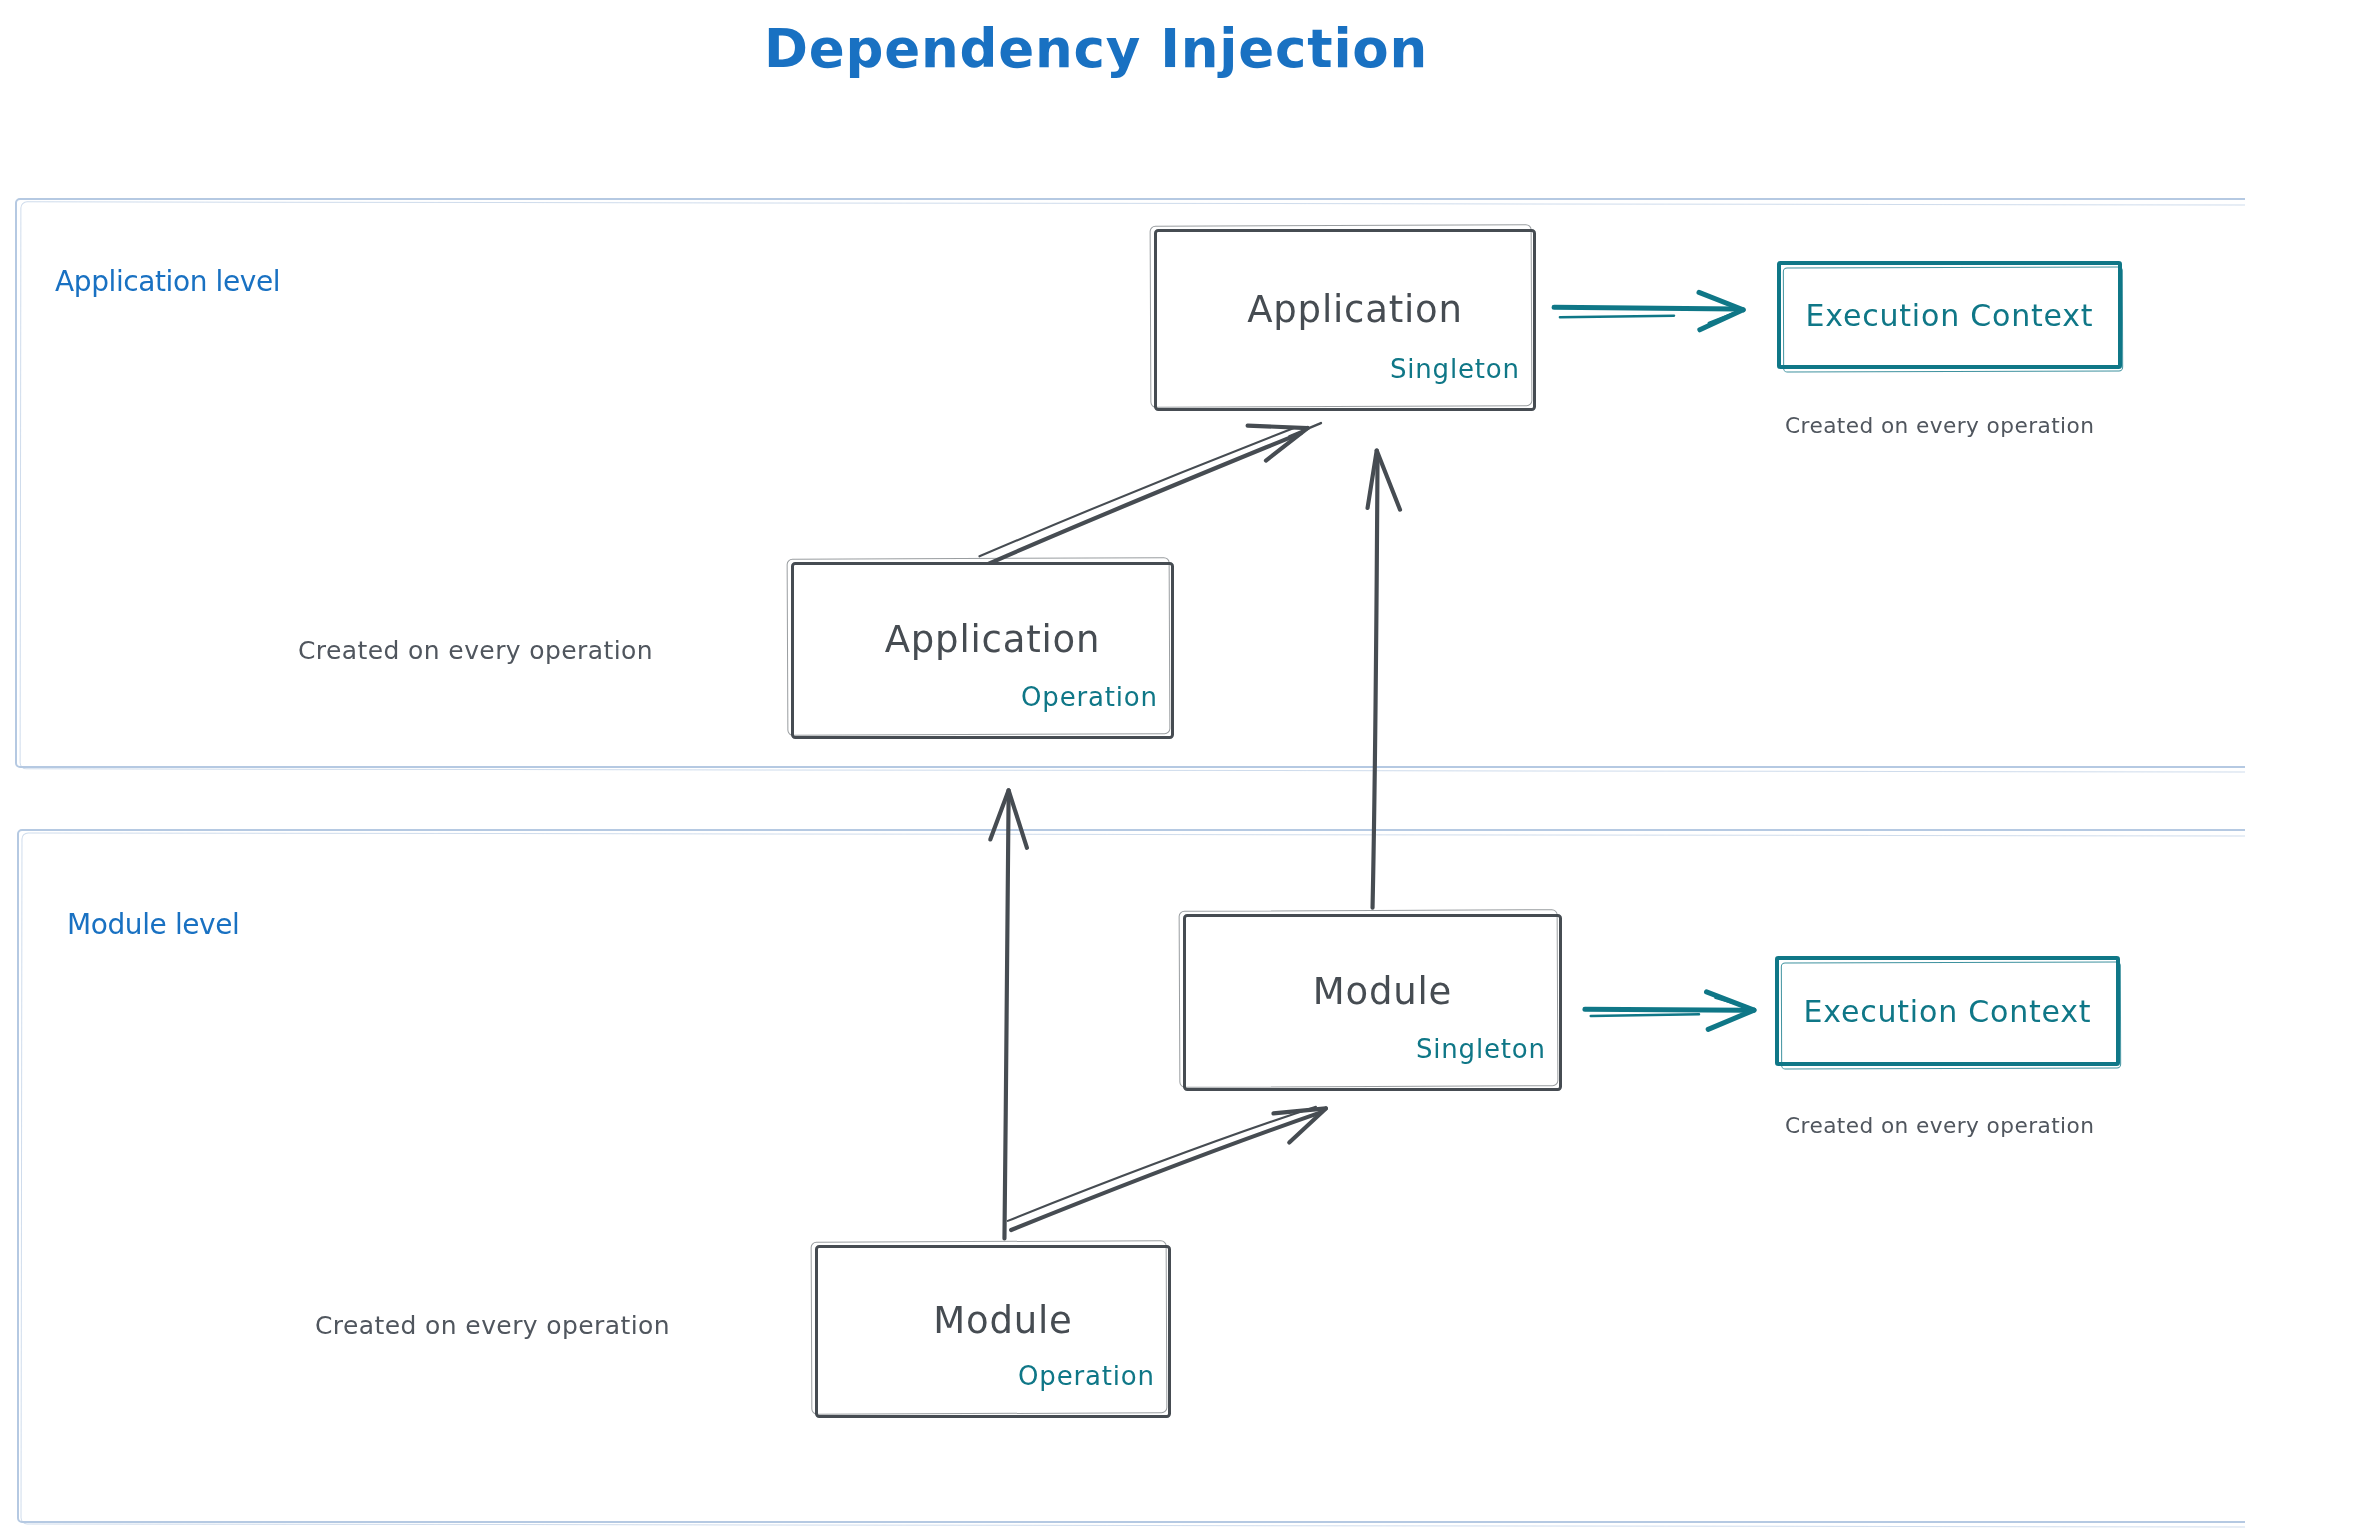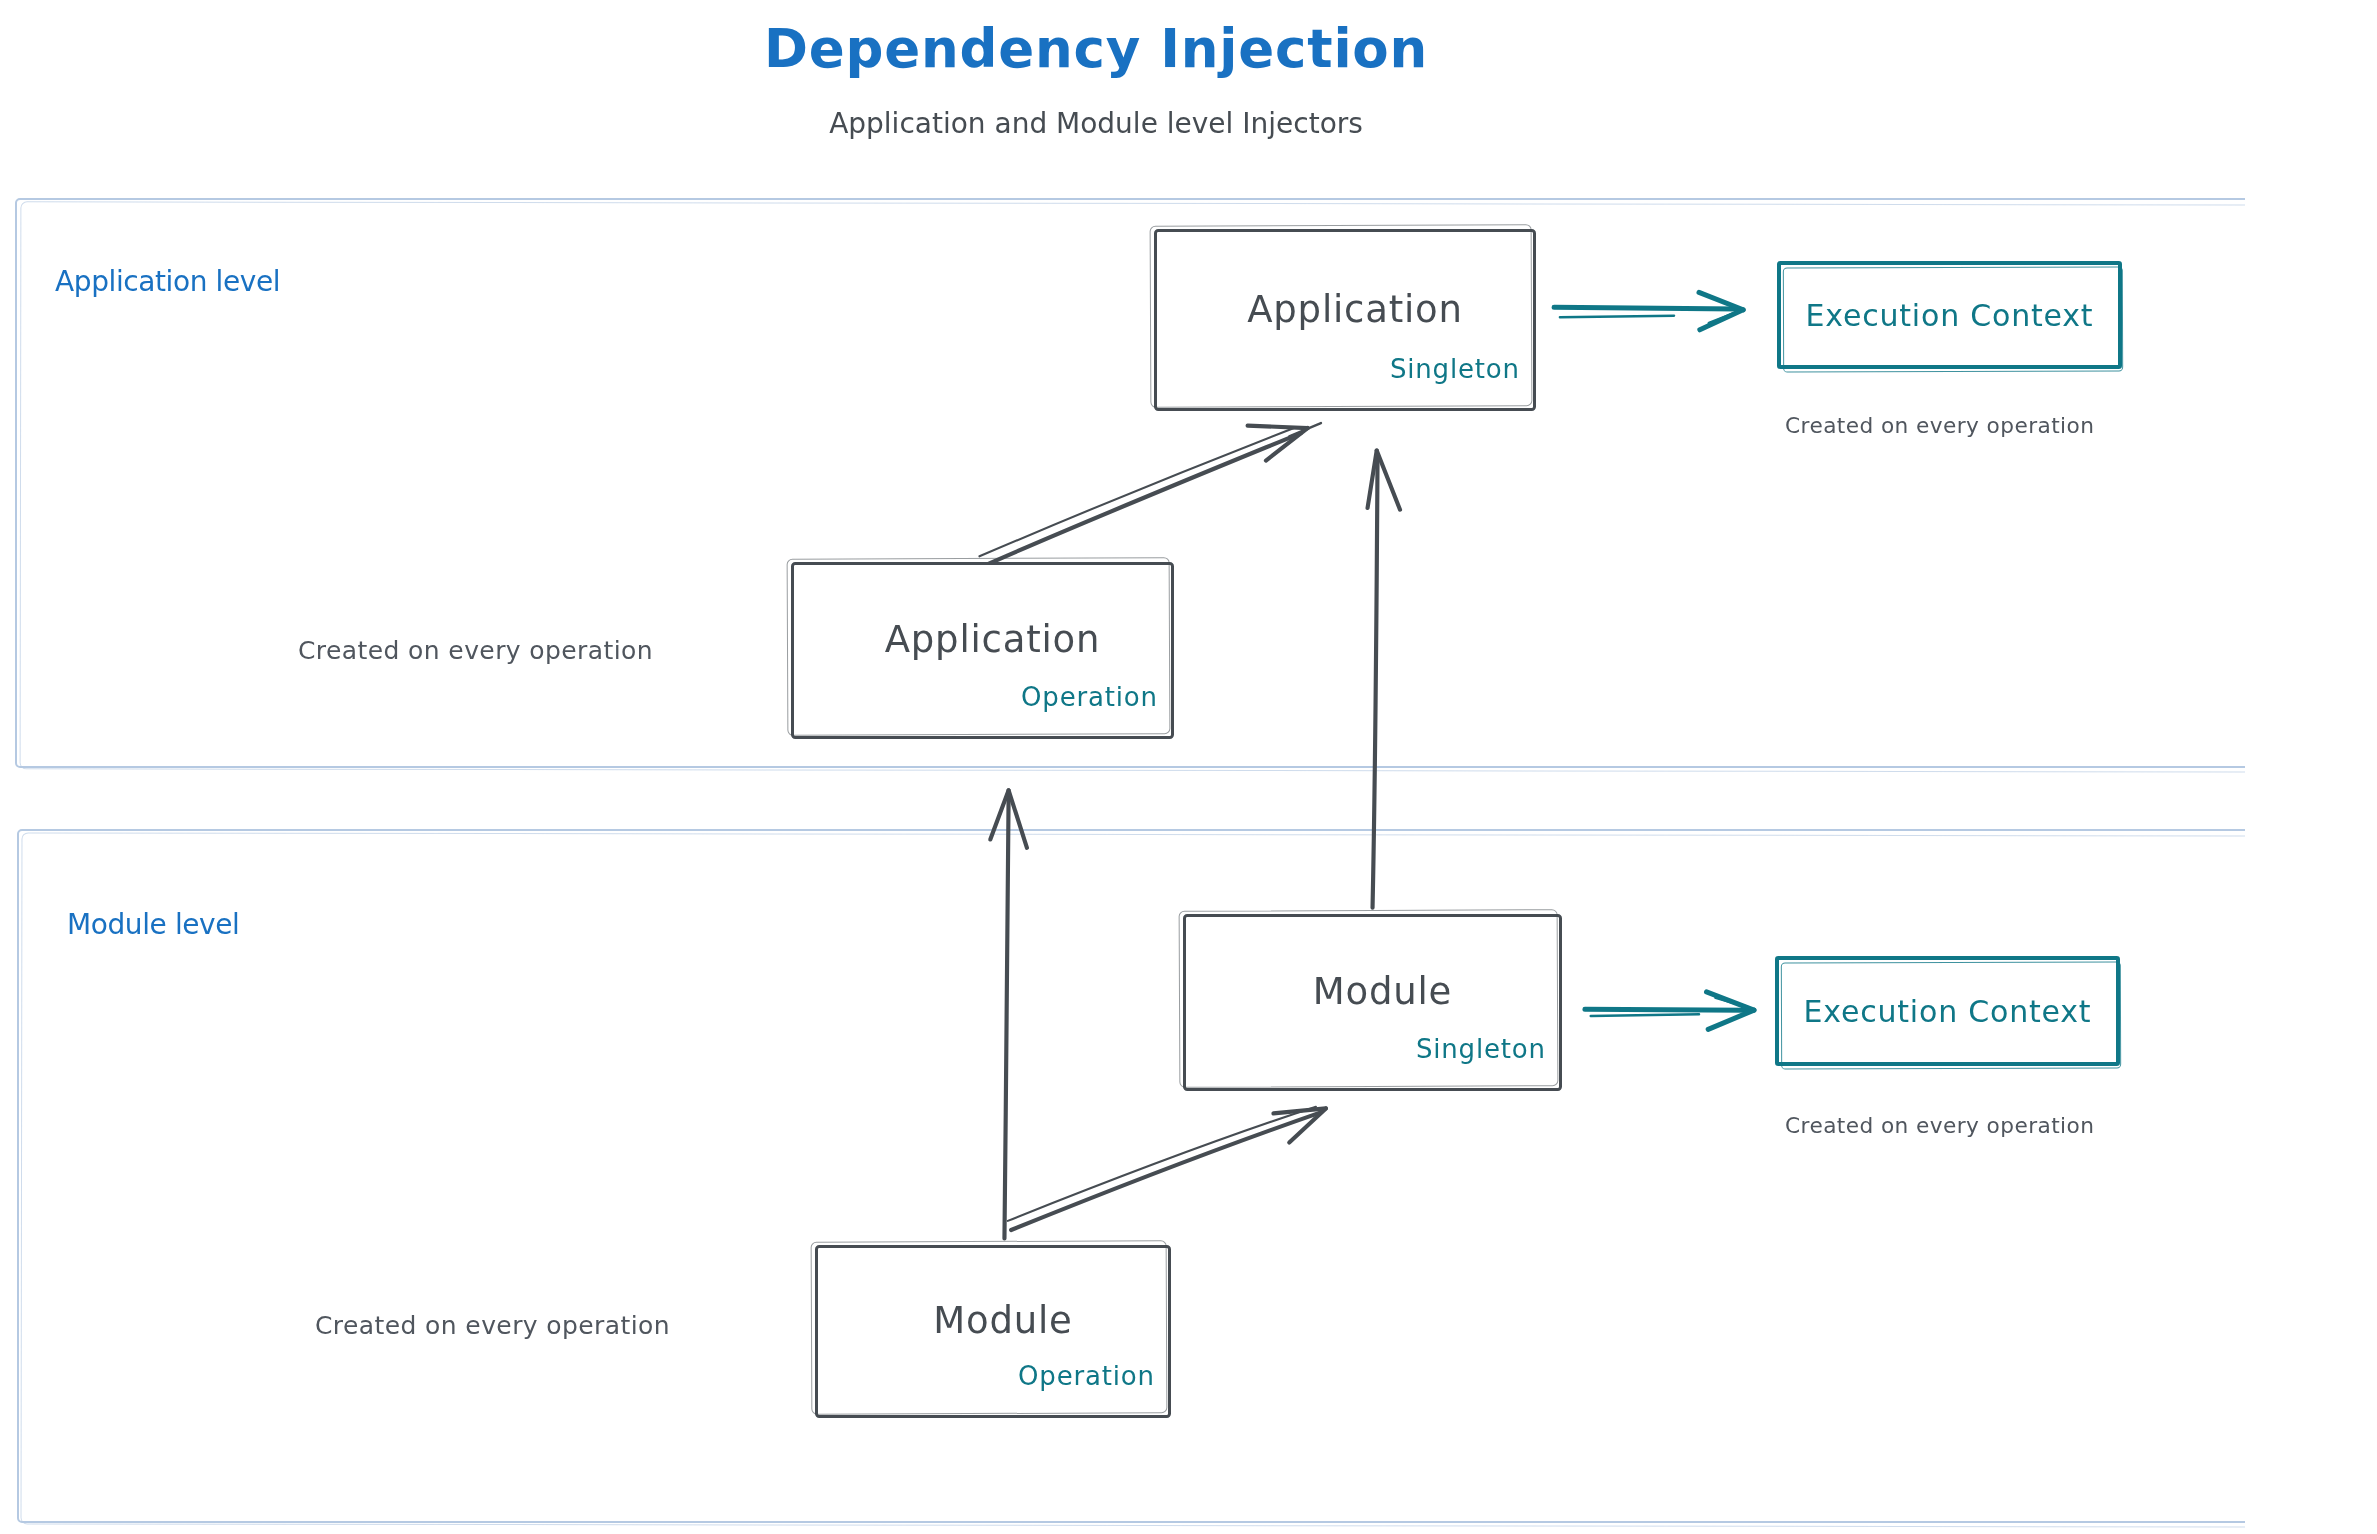--- a/index.html
+++ b/index.html
@@ -84,21 +84,20 @@
   #caption-app-operation{left:298px;top:636px;font-size:25px;}
   #caption-exec-module{left:1785px;top:1113px;font-size:21.7px;}
   #caption-module-operation{left:315px;top:1311px;font-size:25px;}
 </style>
 </head>
 <body>
 
 <div id="stage">
 
   <div class="title">Dependency Injection</div>
-  <div class="subtitle">Application and Module level Injectors</div>
 
   <div class="region" id="region-application"></div>
   <div class="region" id="region-module"></div>
 
   <div class="region-label" id="label-application">Application level</div>
   <div class="region-label" id="label-module">Module level</div>
 
   <svg class="wires" width="2377" height="1534" viewBox="0 0 2854 1842">
     <g fill="none" stroke="#464c52" stroke-linecap="round">
 

